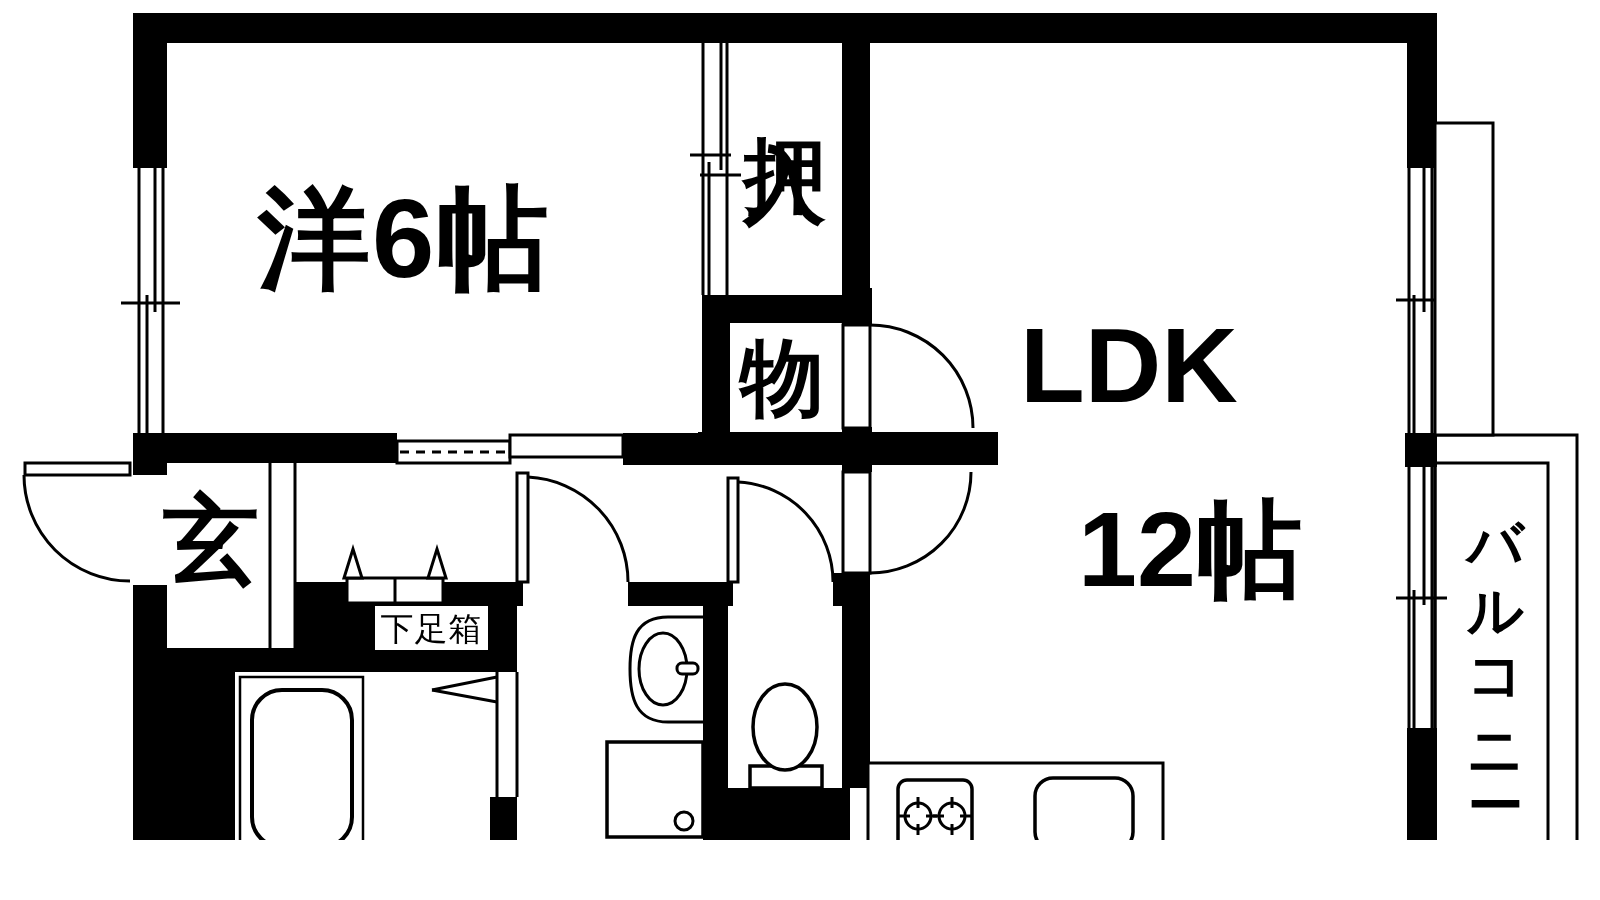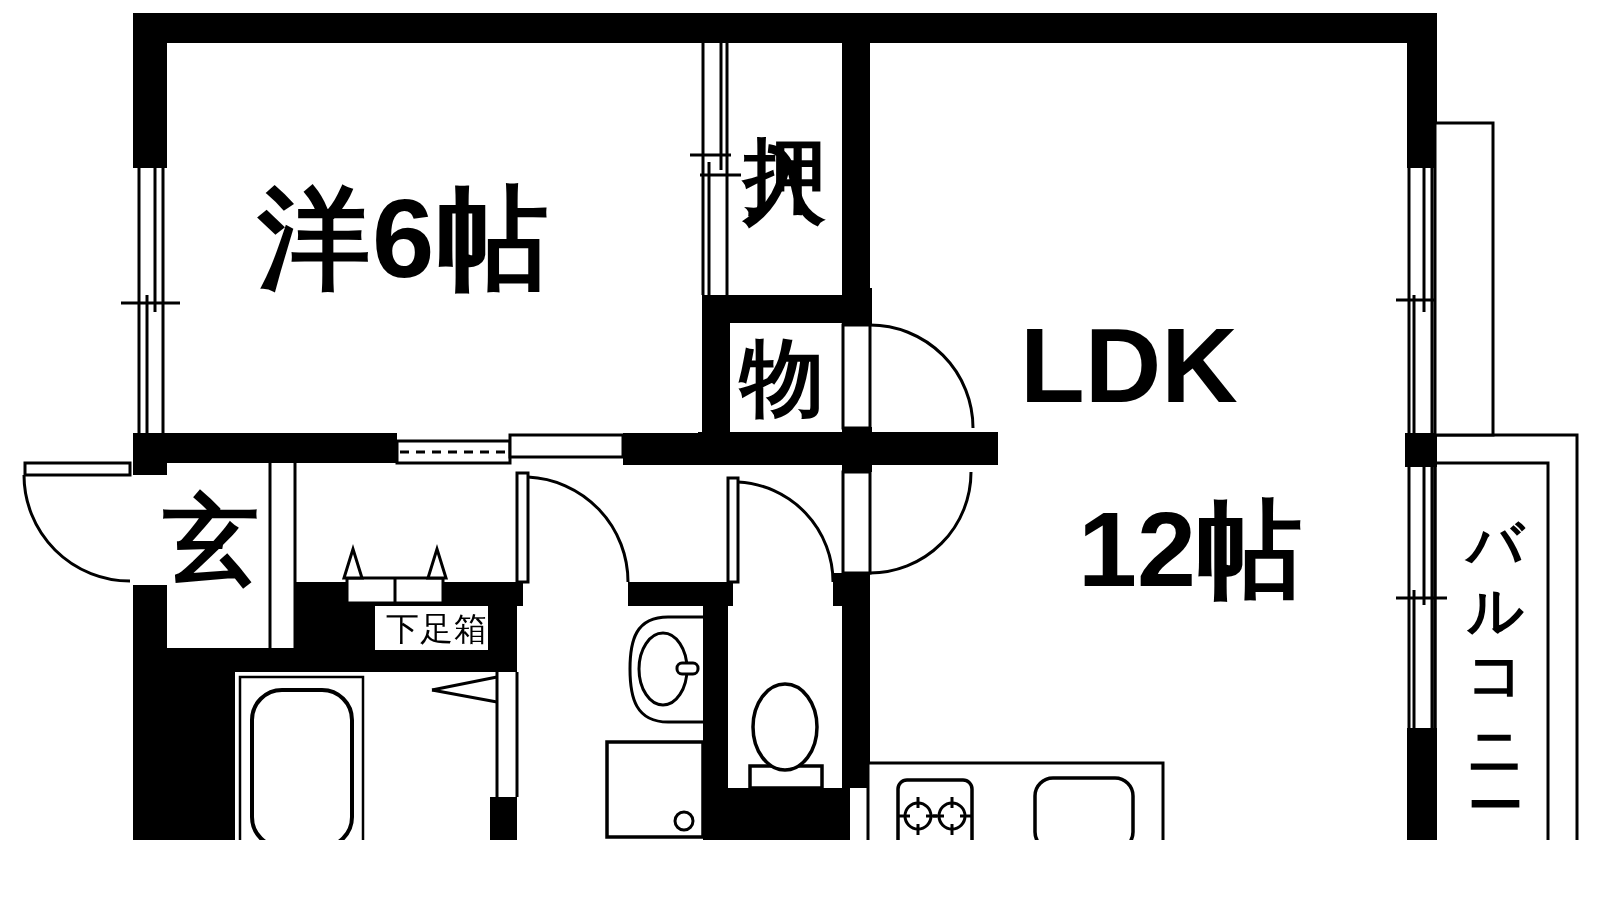--- a/index.html
+++ b/index.html
@@ -6,21 +6,21 @@
   .canvas{position:relative;width:1600px;height:840px;background:#ffffff;overflow:hidden;
           font-family:"Liberation Sans","DejaVu Sans",sans-serif;}
   .plan-svg{position:absolute;left:0;top:0;}
   .lbl{position:absolute;color:#000;font-weight:bold;line-height:1;white-space:nowrap;}
   .lbl-yojo{left:258px;top:183px;font-size:112px;letter-spacing:2px;}
   .lbl-oshiire{left:744px;top:70px;font-size:82px;writing-mode:vertical-rl;text-orientation:upright;letter-spacing:6px;}
   .lbl-mono{left:740px;top:336px;font-size:84px;}
   .lbl-ldk{left:1020px;top:312px;width:340px;font-size:106px;}
   .lbl-ldk2{left:1020px;top:460px;width:340px;font-size:106px;text-align:center;margin-top:36px;}
   .lbl-gen{left:163px;top:492px;font-size:96px;}
-  .lbl-shoe{left:375px;top:612px;width:113px;font-size:33px;font-weight:normal;text-align:right;letter-spacing:1px;}
+  .lbl-shoe{left:375px;top:612px;width:113px;font-size:33px;font-weight:normal;text-align:center;letter-spacing:1px;}
   .lbl-balcony{left:1468px;top:480px;font-size:56px;writing-mode:vertical-rl;letter-spacing:10px;}
 </style>
 </head>
 <body>
 
 <div class="canvas">
 
 <svg class="plan-svg" width="1600" height="900" viewBox="0 0 1600 900">
 
   <g fill="#000">

